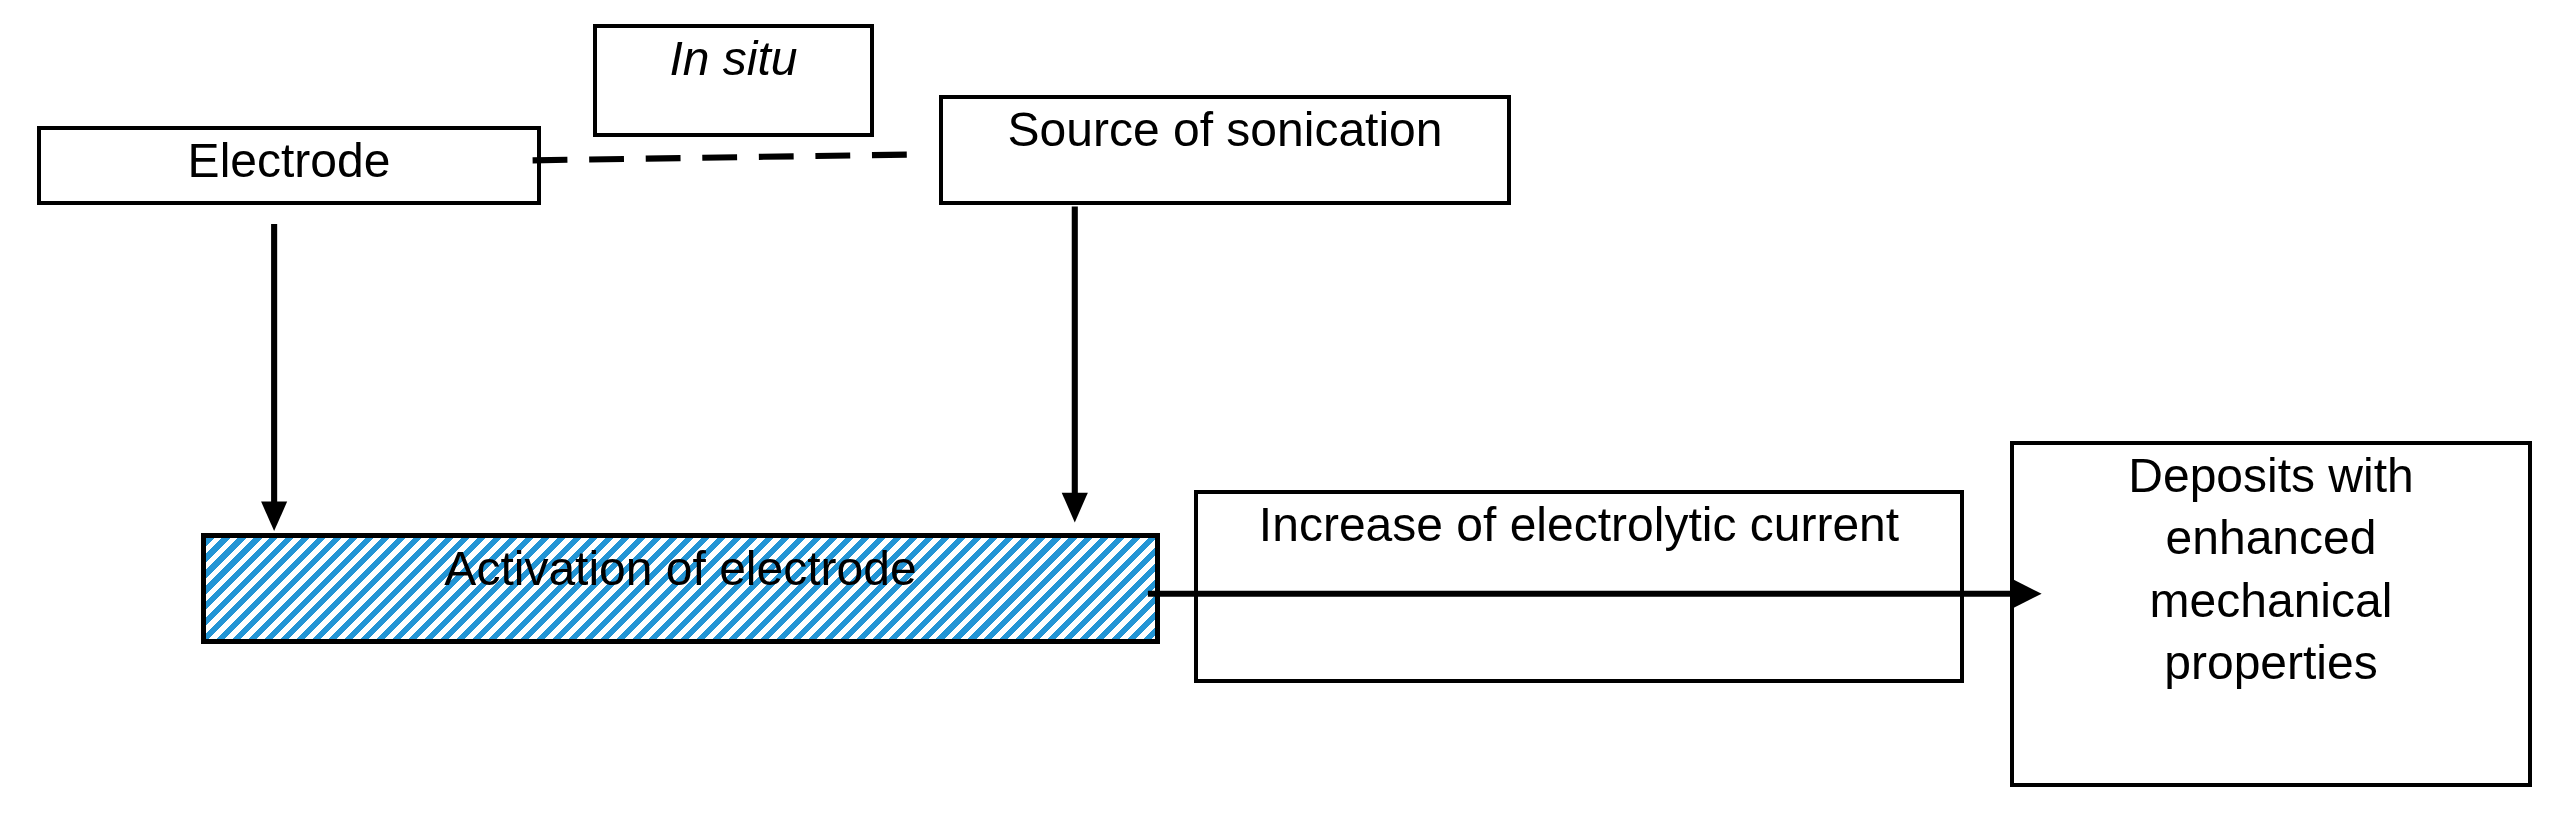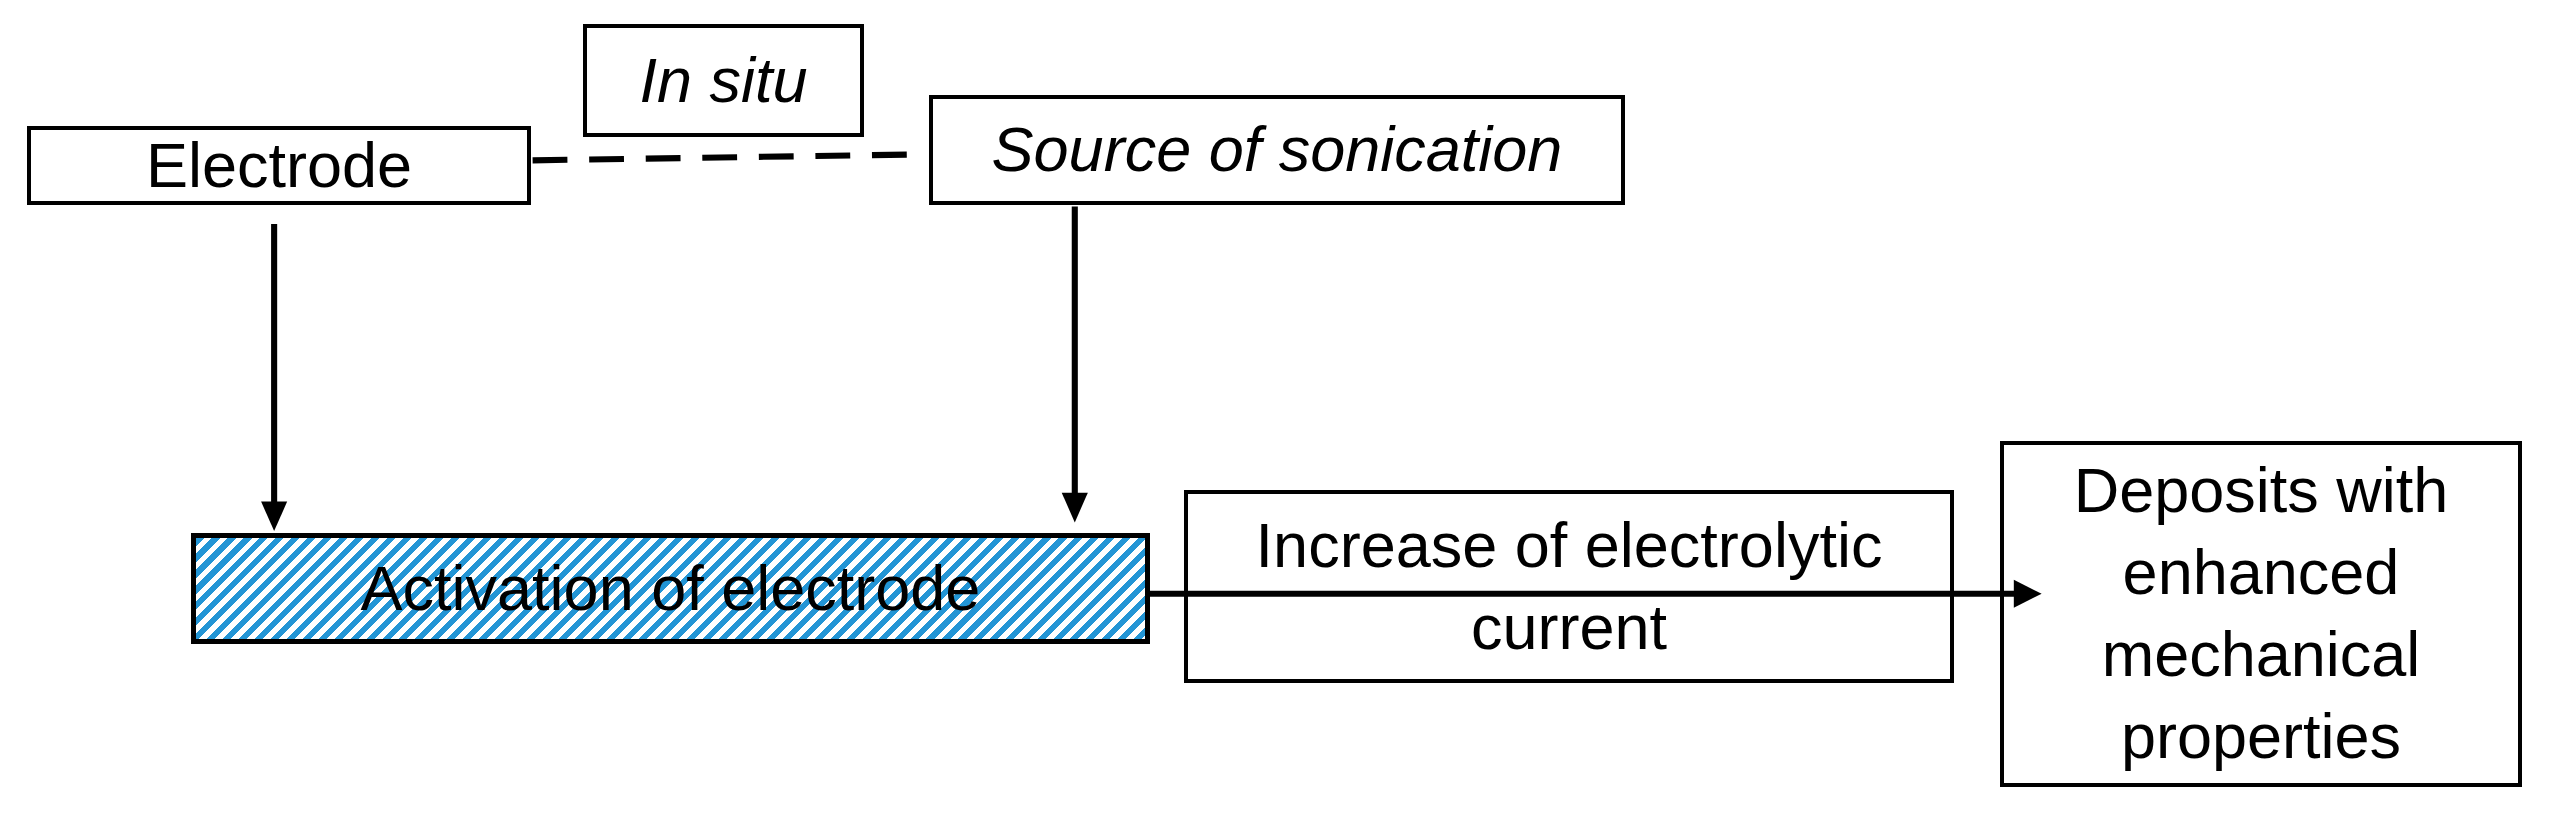--- a/index.html
+++ b/index.html
@@ -16,31 +16,32 @@
     font-family:"Liberation Sans", sans-serif;
     color:var(--text);
     overflow:hidden;
   }
   .node{
     position:absolute;
     box-sizing:border-box;
     background:#ffffff;
     border:4.4px solid var(--line);
     display:flex;
-    align-items:center;
+    align-items:flex-start;
     justify-content:center;
     text-align:center;
-    font-size:63px;
+    font-size:48px;
     line-height:1.3;
     z-index:1;
+    margin-left:10px;
   }
   .node .lbl{display:block;}
   .node-electrode { left:27px;  top:126px; width:504px;  height:79px; }
   .node-insitu    { left:583px; top:24.4px;  width:281px;  height:113px; font-style:italic; }
-  .node-source    { left:929px;top:95px; width:696px;  height:110px;font-style:italic; }
+  .node-source    { left:929px;top:95px; width:572px;  height:110px; }
   .node-activation{
     left:191px; top:533px; width:959px; height:111px;
     border-width:5.2px;
     background:repeating-linear-gradient(135deg,
       var(--hatch-blue) 0px, var(--hatch-blue) 5.7px,
       #ffffff 5.7px, #ffffff 11.3px);
   }
   .node-increase  { left:1184px;top:490px; width:770px;  height:193px; }
   .node-increase .lbl{max-width:679px;}
   .node-deposits  { left:2000px;top:441px; width:522px;  height:346px; }

